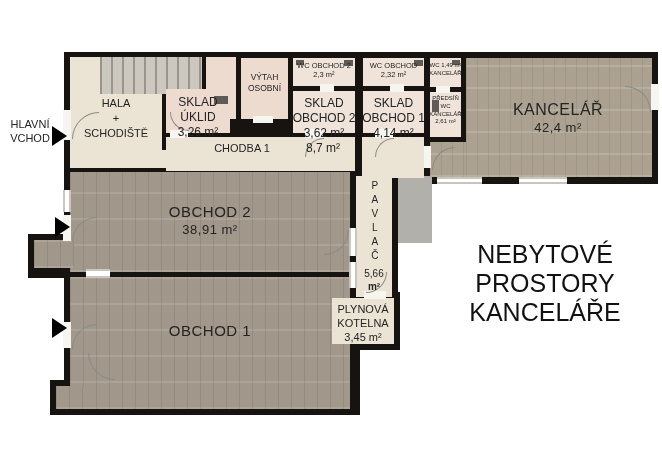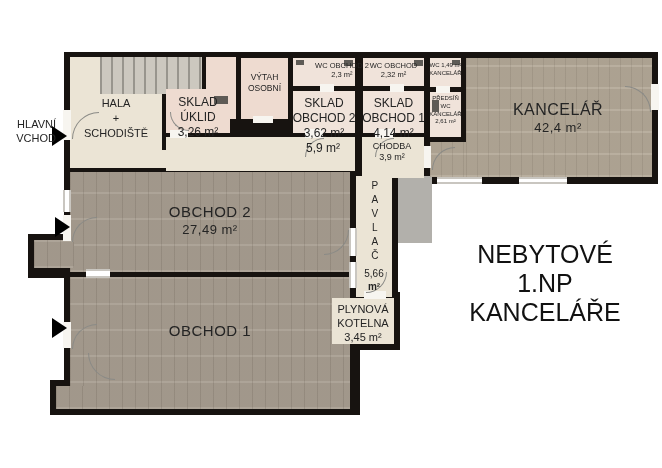--- a/index.html
+++ b/index.html
@@ -145,42 +145,42 @@
   <div class="fix" style="left:344px;top:60px;width:9px;height:6px;"></div>
   <div class="fix" style="left:414px;top:60px;width:9px;height:6px;"></div>
   <div class="fix" style="left:452px;top:60px;width:8px;height:5px;"></div>
   <div class="fix" style="left:214px;top:96px;width:14px;height:8px;"></div>
   <div class="fix" style="left:432px;top:100px;width:7px;height:12px;"></div>
 
   <div class="arrow" style="left:52px;top:126px;"></div>
   <div class="arrow" style="left:55px;top:217px;"></div>
   <div class="arrow" style="left:52px;top:318px;"></div>
 
-  <div class="lbl mid" style="left:4px;top:118px;width:52px;text-align:right;">
+  <div class="lbl mid" style="left:4px;top:118px;width:52px;">
     <span>HLAVNÍ</span>
     <span>VCHOD</span>
   </div>
 
   <div class="lbl mid" style="left:70px;top:96px;width:92px;line-height:1.35;">
     <span>HALA</span>
     <span>+</span>
     <span>SCHODIŠTĚ</span>
   </div>
 
   <div class="lbl sm" style="left:163px;top:95px;width:70px;">
     <span>SKLAD ÚKLID</span>
     <span>3,26 m²</span>
   </div>
 
   <div class="lbl sm" style="left:239px;top:72px;width:51px;font-size:8.5px;">
     <span>VÝTAH</span>
     <span>OSOBNÍ</span>
   </div>
 
-  <div class="lbl sm" style="left:291px;top:61px;width:66px;font-size:7.5px;margin-left:18px;">
+  <div class="lbl sm" style="left:291px;top:61px;width:66px;font-size:7.5px;">
     <span>WC OBCHOD 2</span>
     <span>2,3 m²</span>
   </div>
 
   <div class="lbl sm" style="left:361px;top:61px;width:65px;font-size:7.5px;">
     <span>WC OBCHOD</span>
     <span>2,32 m²</span>
   </div>
 
   <div class="lbl xs" style="left:428px;top:62px;width:35px;">
@@ -200,54 +200,53 @@
     <span>4,14 m²</span>
   </div>
 
   <div class="lbl xs" style="left:428px;top:95px;width:35px;">
     <span>PŘEDSÍŇ</span>
     <span>WC</span>
     <span>KANCELÁŘ</span>
     <span>2,61 m²</span>
   </div>
 
+  <div class="lbl mid" style="left:192px;top:142px;width:100px;">
+    <span>CHODBA 1</span>
+  </div>
   <div class="lbl" style="left:296px;top:141px;width:54px;font-size:12px;">
-    <span>5,9 m²</span>
-  </div>
-
-  <div class="lbl sm" style="left:360px;top:141px;width:64px;font-size:9px;">
-    <span>CHODBA</span>
-    <span>3,9 m²</span>
-  </div>
+    <span>8,7 m²</span>
+  </div>
+
 
   <div class="lbl big" style="left:460px;top:100px;width:196px;font-size:16px;">
     <span>KANCELÁŘ</span>
     <span class="area">42,4 m²</span>
   </div>
 
   <div class="lbl big" style="left:100px;top:203px;width:220px;">
     <span>OBCHOD 2</span>
-    <span class="area">27,49 m²</span>
+    <span class="area">38,91 m²</span>
   </div>
 
   <div class="lbl big" style="left:100px;top:322px;width:220px;">
     <span>OBCHOD 1</span>
   </div>
 
   <div class="lbl" style="left:356px;top:180px;width:36px;display:flex;flex-direction:column;align-items:center;">
     <span class="vert">PAVLAČ</span>
     <span style="font-size:10px;margin-top:4px;">5,66</span>
     <span style="font-size:10px;font-weight:bold;">m²</span>
   </div>
 
   <div class="lbl sm" style="left:330px;top:303px;width:66px;font-size:11px;">
     <span>PLYNOVÁ</span>
     <span>KOTELNA</span>
     <span>3,45 m²</span>
   </div>
 
   <div id="title">
     <span>NEBYTOVÉ</span>
-    <span>1.NP</span>
+    <span>PROSTORY</span>
     <span>KANCELÁŘE</span>
   </div>
 
 </div>
 
 </body></html>

